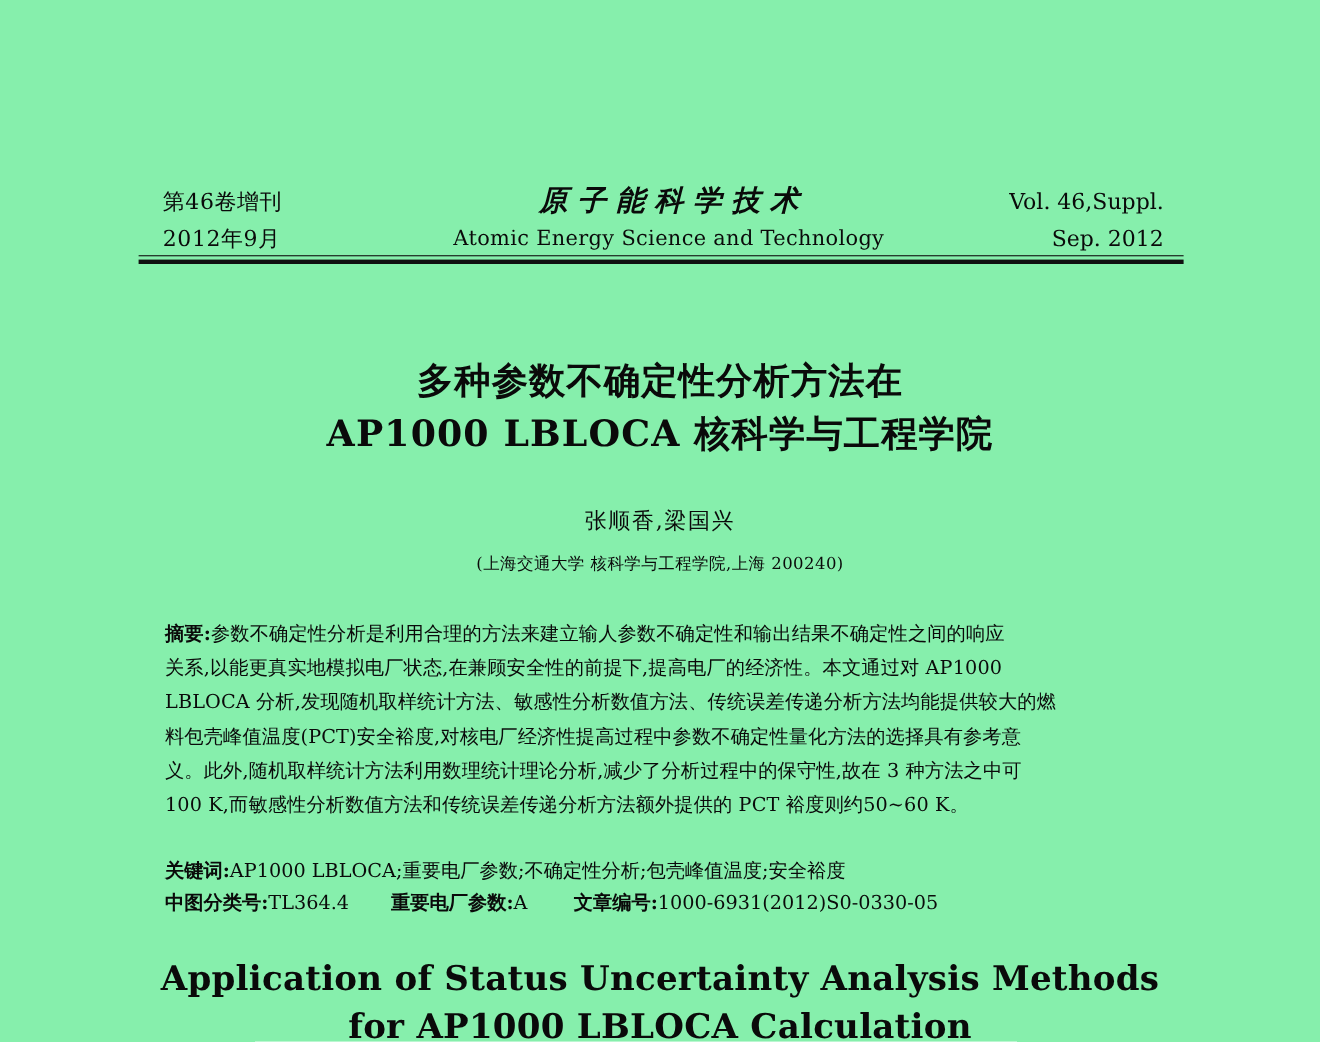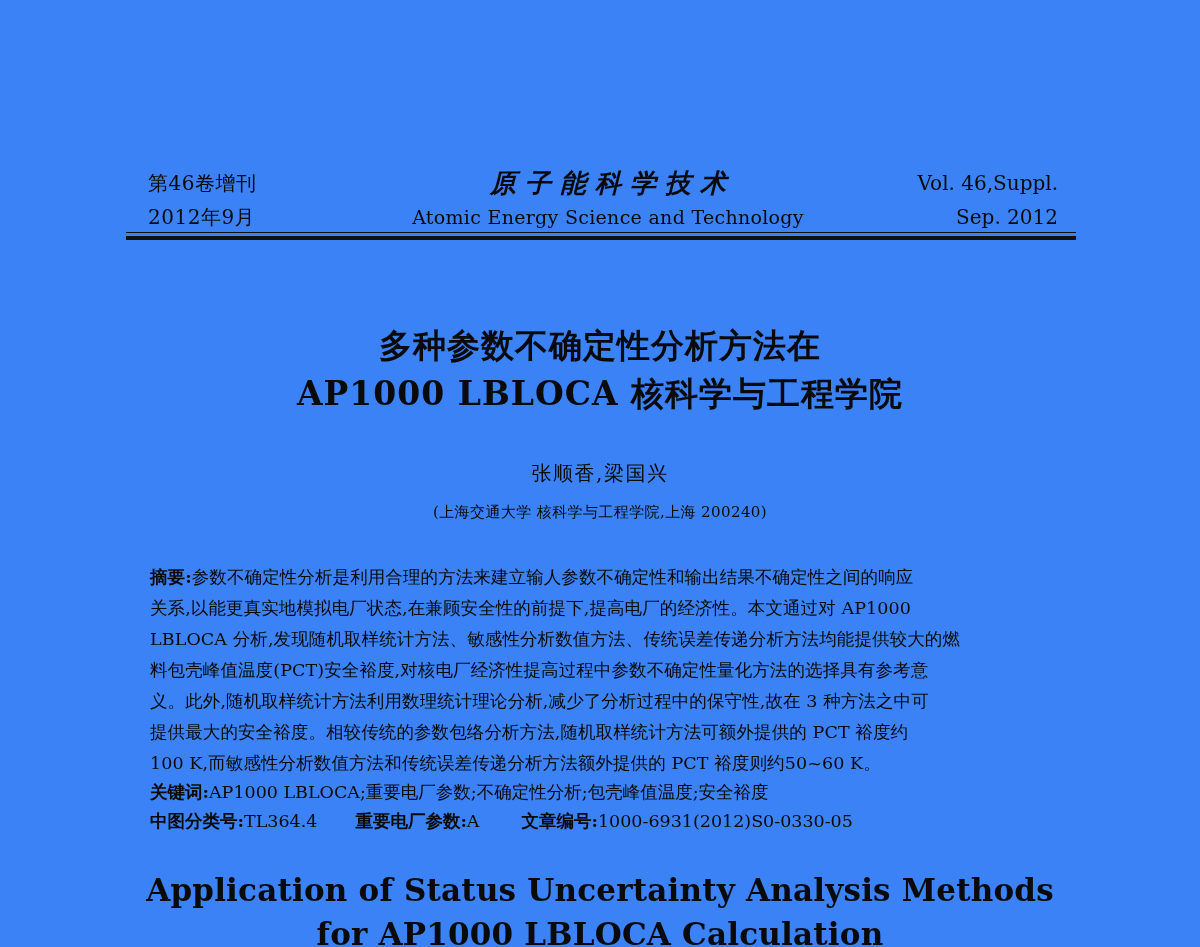--- a/index.html
+++ b/index.html
@@ -5,21 +5,21 @@
 <style>
   html, body {
     margin: 0;
     padding: 0;
     background: #ffffff;
   }
   .page {
     position: relative;
     width: 1200px;
     height: 947px;
-    background: #3b82f6;
+    background: #86efac;
     overflow: hidden;
     font-family: "DejaVu Serif", "Liberation Serif", serif;
     color: #0a0a0a;
     box-sizing: border-box;
   }
 
   
   .masthead {
     position: absolute;
     left: 148px;
@@ -214,21 +214,20 @@
 
   <div class="authors">张顺香,梁国兴</div>
   <div class="affiliation">(上海交通大学 核科学与工程学院,上海   200240)</div>
 
   <div class="abstract">
     <div class="ab-line"><span class="ab-label">摘要:</span><span>参数不确定性分析是利用合理的方法来建立输人参数不确定性和输出结果不确定性之间的响应</span></div>
     <div class="ab-line">关系,以能更真实地模拟电厂状态,在兼顾安全性的前提下,提高电厂的经济性。本文通过对 AP1000</div>
     <div class="ab-line">LBLOCA 分析,发现随机取样统计方法、敏感性分析数值方法、传统误差传递分析方法均能提供较大的燃</div>
     <div class="ab-line">料包壳峰值温度(PCT)安全裕度,对核电厂经济性提高过程中参数不确定性量化方法的选择具有参考意</div>
     <div class="ab-line">义。此外,随机取样统计方法利用数理统计理论分析,减少了分析过程中的保守性,故在 3 种方法之中可</div>
-    <div class="ab-line">提供最大的安全裕度。相较传统的参数包络分析方法,随机取样统计方法可额外提供的 PCT 裕度约</div>
     <div class="ab-line">100 K,而敏感性分析数值方法和传统误差传递分析方法额外提供的 PCT 裕度则约50~60 K。</div>
   </div>
 
   <div class="meta">
     <div class="meta-line"><span class="meta-label">关键词:</span><span>AP1000 LBLOCA;重要电厂参数;不确定性分析;包壳峰值温度;安全裕度</span></div>
     <div class="meta-line"><span class="meta-label">中图分类号:</span><span>TL364.4</span><span class="meta-gap-1"></span><span class="meta-label">重要电厂参数:</span><span>A</span><span class="meta-gap-2"></span><span class="meta-label">文章编号:</span><span>1000-6931(2012)S0-0330-05</span></div>
   </div>
 
   <div class="en-title">
     <div class="en-title-line">Application of Status Uncertainty Analysis Methods</div>

